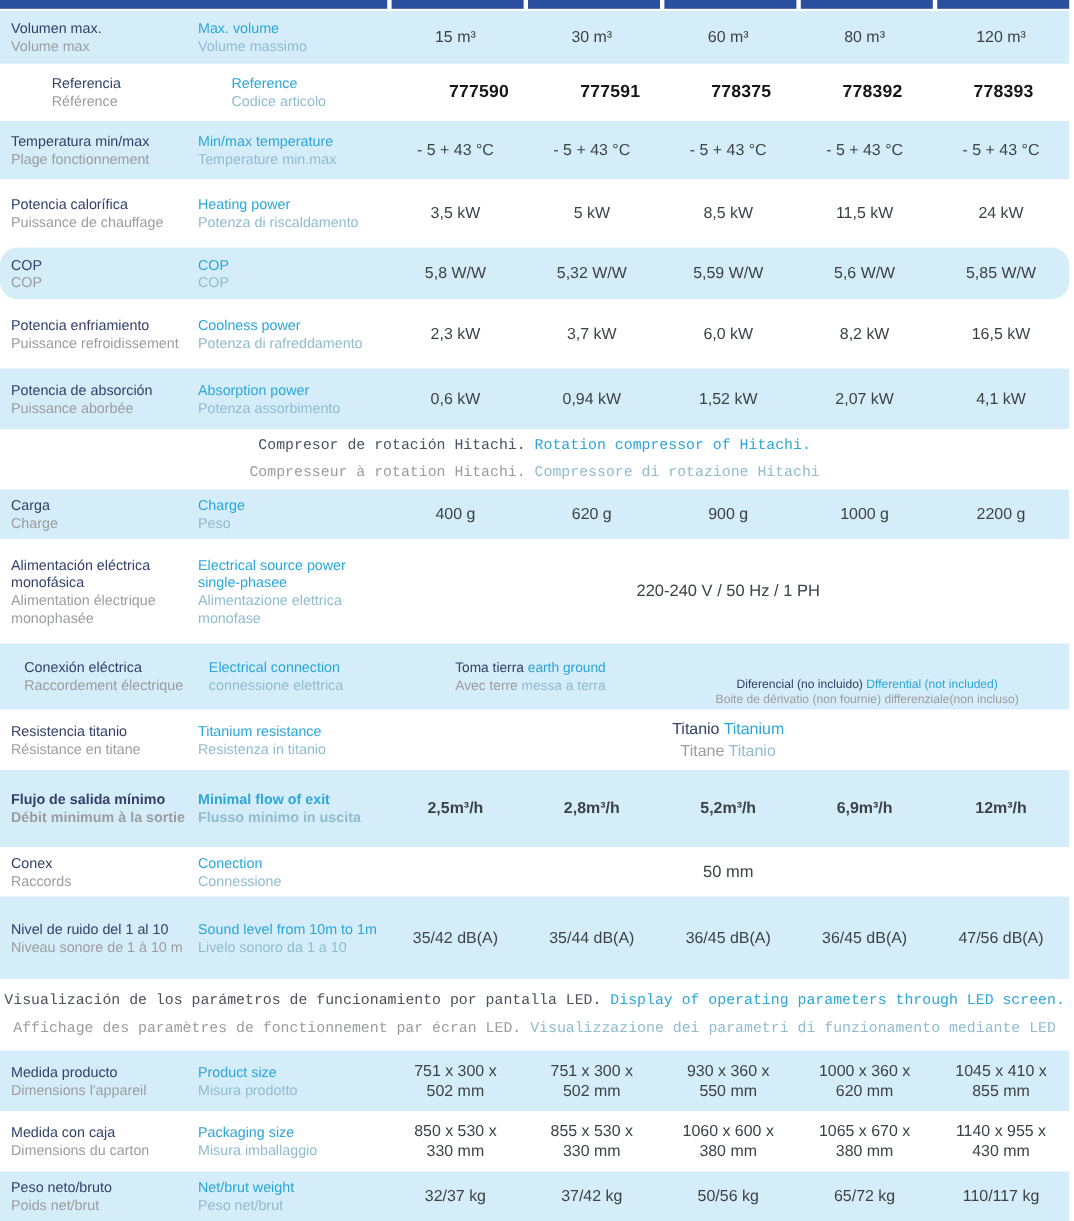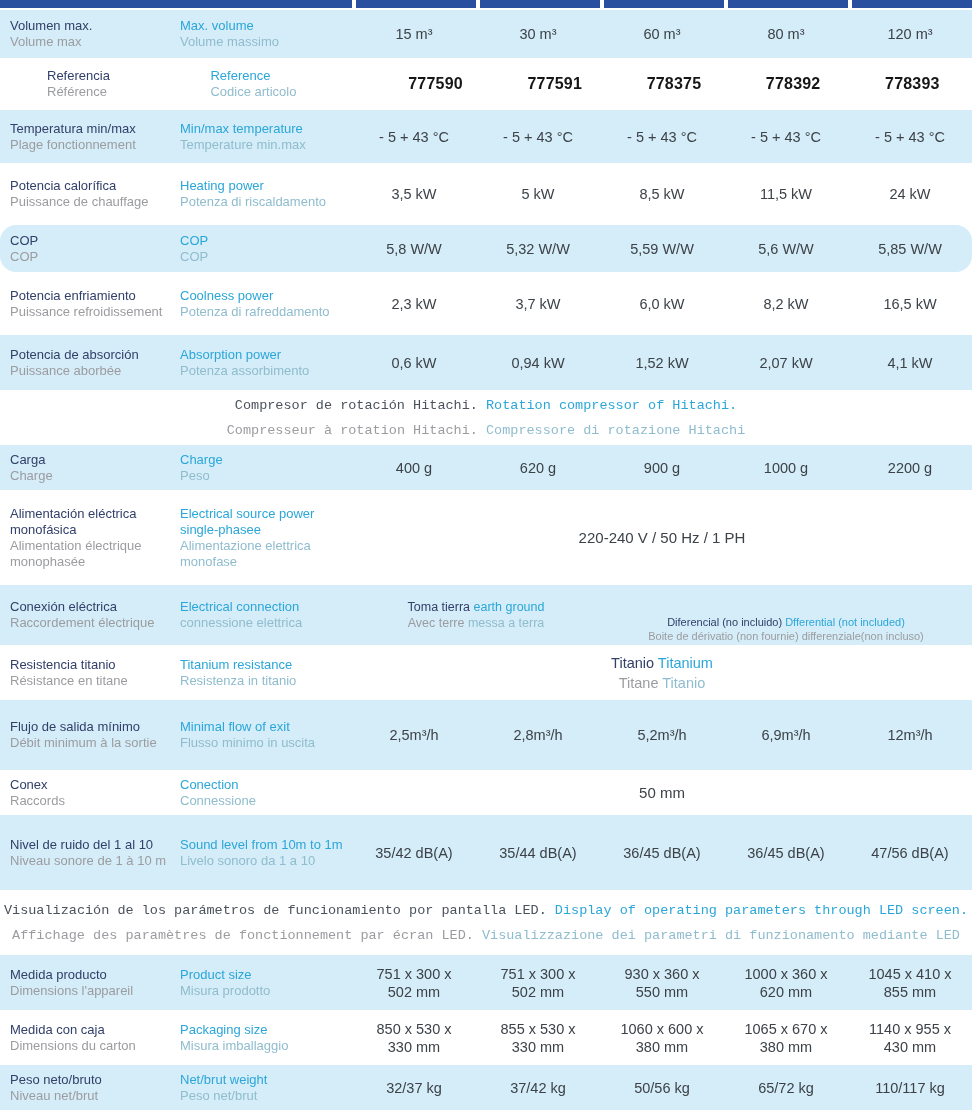--- a/index.html
+++ b/index.html
@@ -189,21 +189,21 @@
         <div class="cell label1">
           <span class="label-line c-navy">Alimentación eléctrica monofásica</span>
           <span class="label-line c-gray">Alimentation électrique monophasée</span>
         </div>
         <div class="cell label2">
           <span class="label-line c-teal">Electrical source power single-phasee</span>
           <span class="label-line c-lteal">Alimentazione elettrica monofase</span>
         </div>
         <div class="cell spancell"><span>220-240 V / 50 Hz / 1 PH</span></div>
       </div>
-      <div class="row shade" style="min-height: 60px;">
+      <div class="row shade" style="min-height: 60px; padding-left: 12px;">
         <div class="cell label1">
           <span class="label-line c-navy">Conexión eléctrica</span>
           <span class="label-line c-gray">Raccordement électrique</span>
         </div>
         <div class="cell label2">
           <span class="label-line c-teal">Electrical connection</span>
           <span class="label-line c-lteal">connessione elettrica</span>
         </div>
         <div class="cell acell">
           <span class="split-line"><span class="c-navy">Toma tierra </span><span class="c-teal">earth ground</span></span>
@@ -221,21 +221,21 @@
         </div>
         <div class="cell label2">
           <span class="label-line c-teal">Titanium resistance</span>
           <span class="label-line c-lteal">Resistenza in titanio</span>
         </div>
         <div class="cell spancell">
           <span class="rich-line"><span class="c-navy">Titanio </span><span class="c-teal">Titanium</span></span>
           <span class="rich-line"><span class="c-gray">Titane </span><span class="c-lteal">Titanio</span></span>
         </div>
       </div>
-      <div class="row shade" style="min-height: 70px;">
+      <div class="row shade" style="min-height: 70px; font-weight: bold;">
         <div class="cell label1">
           <span class="label-line c-navy">Flujo de salida mínimo</span>
           <span class="label-line c-gray">Débit minimum à la sortie</span>
         </div>
         <div class="cell label2">
           <span class="label-line c-teal">Minimal flow of exit</span>
           <span class="label-line c-lteal">Flusso minimo in uscita</span>
         </div>
         <div class="cell vcell">2,5m³/h</div>
         <div class="cell vcell">2,8m³/h</div>
@@ -311,21 +311,21 @@
         <div class="cell vcell">1060 x 600 x
 380 mm</div>
         <div class="cell vcell">1065 x 670 x
 380 mm</div>
         <div class="cell vcell">1140 x 955 x
 430 mm</div>
       </div>
       <div class="row shade" style="min-height: 45px;">
         <div class="cell label1">
           <span class="label-line c-navy">Peso neto/bruto</span>
-          <span class="label-line c-gray">Niveau net/brut</span>
+          <span class="label-line c-gray">Poids net/brut</span>
         </div>
         <div class="cell label2">
           <span class="label-line c-teal">Net/brut weight</span>
           <span class="label-line c-lteal">Peso net/brut</span>
         </div>
         <div class="cell vcell">32/37 kg</div>
         <div class="cell vcell">37/42 kg</div>
         <div class="cell vcell">50/56 kg</div>
         <div class="cell vcell">65/72 kg</div>
         <div class="cell vcell">110/117 kg</div>

